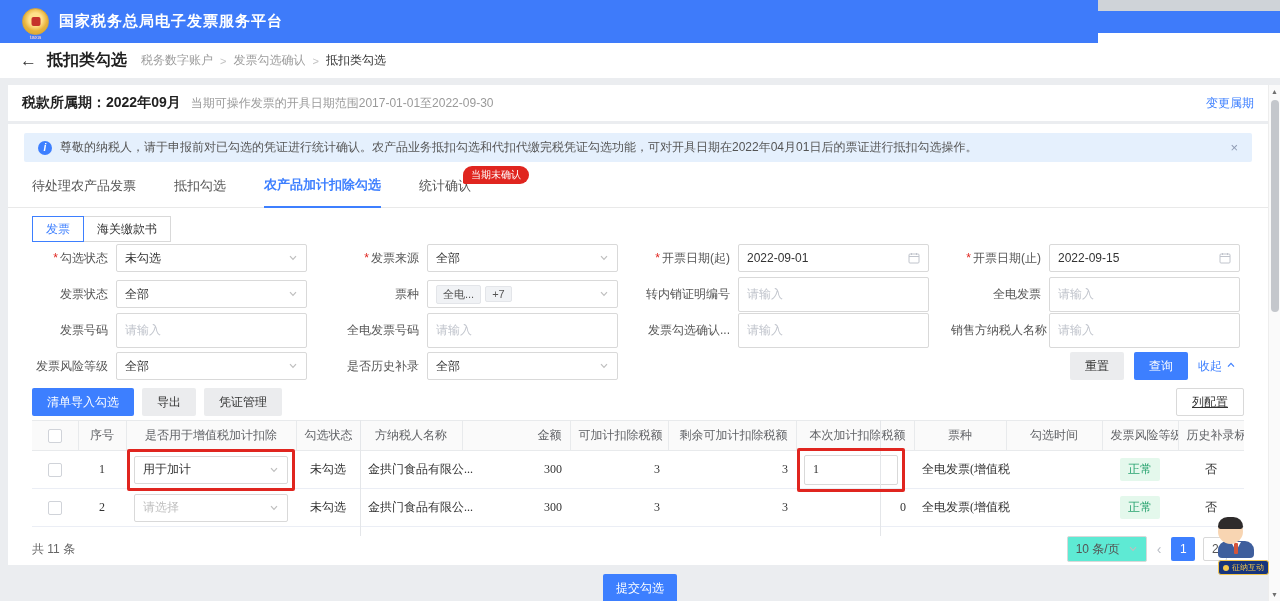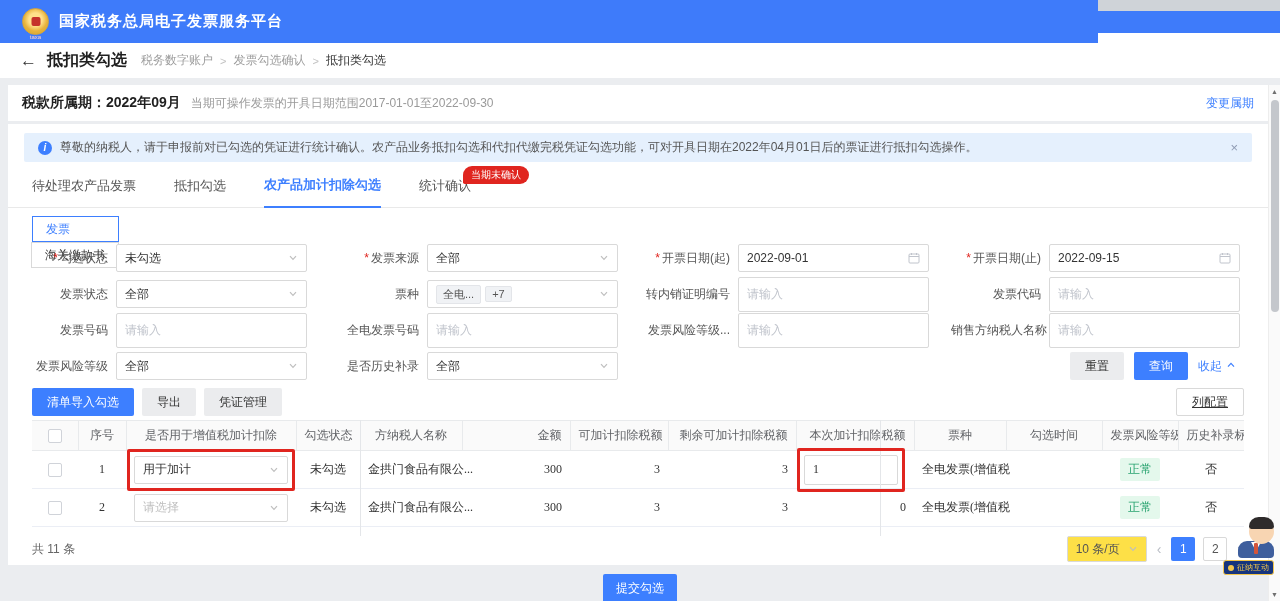--- a/index.html
+++ b/index.html
@@ -54,21 +54,21 @@
     font-size:10px;font-weight:bold;font-style:italic;display:flex;align-items:center;justify-content:center;flex:none;}
   .banner-close{margin-left:auto;color:#8f9bb3;cursor:pointer;font-size:13px;}
   
   .tabs{position:absolute;top:44px;left:0;right:0;height:40px;display:flex;align-items:flex-end;
     gap:38px;padding-left:24px;border-bottom:1px solid #e9e9e9;}
   .tab{font-size:13px;color:#555;padding-bottom:12px;position:relative;cursor:pointer;white-space:nowrap;}
   .tab.active{color:var(--accent);font-weight:bold;border-bottom:2px solid var(--accent);margin-bottom:-1px;}
   .tab-badge{position:absolute;top:-11px;left:calc(100% - 8px);background:var(--red);color:#fff;
     font-size:10px;padding:2px 8px;border-radius:10px 10px 10px 2px;white-space:nowrap;text-align:center;}
   
-  .subtabs{position:absolute;top:92px;left:24px;display:flex;flex-direction:column;}
+  .subtabs{position:absolute;top:92px;left:24px;display:flex;}
   .subtab{height:26px;line-height:24px;padding:0 13px;border:1px solid #d9d9d9;background:#fff;
     color:#333;cursor:pointer;position:relative;}
   .subtab + .subtab{margin-left:-1px;}
   .subtab.active{border-color:var(--accent);color:var(--accent);z-index:1;}
   
   .filters{position:absolute;top:120px;left:10px;right:6px;display:grid;
     grid-template-columns:repeat(4,1fr);row-gap:8px;}
   .field{display:flex;align-items:center;height:28px;padding-right:22px;}
   .f-label{width:98px;flex:none;text-align:right;padding-right:8px;color:#555;white-space:nowrap;overflow:hidden;}
   .req-star{color:var(--red);margin-right:2px;}
@@ -112,37 +112,37 @@
   .hl-wrap{position:relative;display:inline-flex;vertical-align:middle;}
   .hl-box{position:absolute;top:-7px;bottom:-7px;left:-7px;right:-7px;border:3px solid var(--red);
     border-radius:2px;pointer-events:none;z-index:2;}
   .risk-badge{display:inline-block;padding:3px 8px;background:var(--green-bg);color:var(--green);
     border-radius:2px;font-size:12px;}
   .vline{position:absolute;width:1px;background:#e4e6e9;top:0;height:116px;}
   
   .table-footer{position:absolute;top:412px;left:24px;right:24px;display:flex;align-items:center;color:#666;}
   .pagination{margin-left:auto;display:flex;align-items:center;gap:8px;}
   .page-size{height:26px;border:1px solid #d9d9d9;border-radius:2px;padding:0 8px;display:flex;
-    align-items:center;gap:8px;color:#555;cursor:pointer;background:#fde047;}
+    align-items:center;gap:8px;color:#555;cursor:pointer;background:#5eead4;}
   .page-arrow{color:#b8bcc4;font-size:14px;padding:0 2px;cursor:pointer;line-height:1;}
   .page-num{min-width:24px;height:24px;border-radius:2px;display:flex;align-items:center;
     justify-content:center;cursor:pointer;}
   .page-num.active{background:var(--accent);color:#fff;}
   .page-num:not(.active){border:1px solid #d9d9d9;color:#555;background:#fff;}
   
   .submit-bar{position:absolute;left:0;right:0;top:574px;display:flex;justify-content:center;}
   .submit-btn{background:var(--accent);color:#fff;border:none;border-radius:2px;padding:6px 13px;
     font-size:12px;cursor:pointer;font-family:inherit;}
   
   .scrollbar{position:absolute;top:85px;right:0;bottom:0;width:12px;background:#fafafa;border-left:1px solid #ededed;}
   .sb-up{position:absolute;top:3px;left:0;right:0;text-align:center;font-size:7px;color:#6f6f6f;}
   .sb-down{position:absolute;bottom:3px;left:0;right:0;text-align:center;font-size:7px;color:#6f6f6f;}
   .sb-thumb{position:absolute;top:15px;left:2px;width:8px;height:212px;background:#c4c7cc;border-radius:4px;}
   
-  .mascot{position:absolute;right:6px;bottom:26px;width:56px;display:flex;flex-direction:column;align-items:flex-end;z-index:5;cursor:pointer;}
+  .mascot{position:absolute;right:6px;bottom:26px;width:56px;display:flex;flex-direction:column;align-items:flex-start;z-index:5;cursor:pointer;}
   .m-head{width:25px;height:25px;border-radius:50%;background:#f8d5b2;position:relative;z-index:1;}
   .m-hair{position:absolute;top:-2px;left:0;right:0;height:12px;border-radius:12px 12px 3px 3px;background:#2e2b2b;}
   .m-body{width:36px;height:17px;background:#3e5e9d;border-radius:9px 9px 4px 4px;margin-top:-3px;position:relative;}
   .m-shirt{position:absolute;left:50%;top:1px;transform:translateX(-50%);width:10px;height:9px;background:#fff;
     clip-path:polygon(0 0,100% 0,50% 100%);}
   .m-tie{position:absolute;left:50%;top:2px;transform:translateX(-50%);width:4px;height:11px;background:#d4543a;border-radius:1px;}
   .m-badge{margin-top:2px;background:#16347c;border:1px solid #f3c64b;color:#f3c64b;font-size:8px;
     padding:1px 4px;border-radius:3px;display:flex;align-items:center;gap:3px;white-space:nowrap;}
   .badge-dot{width:6px;height:6px;border-radius:50%;background:#f3c64b;flex:none;}
 </style>
@@ -266,33 +266,33 @@
               <path d="M2 3.2l3 3.2 3-3.2" stroke="#bfbfbf" stroke-width="1.2" fill="none"></path>
             </svg>
           </span>
         </div>
       </div>
       <div class="field">
         <label class="f-label">转内销证明编号</label>
         <input class="c-input" placeholder="请输入" style="">
       </div>
       <div class="field">
-        <label class="f-label">发票代码</label>
+        <label class="f-label">全电发票</label>
         <input class="c-input" placeholder="请输入" style="">
       </div>
       <div class="field">
         <label class="f-label">发票号码</label>
         <input class="c-input" placeholder="请输入" style="">
       </div>
       <div class="field">
         <label class="f-label">全电发票号码</label>
         <input class="c-input" placeholder="请输入" style="">
       </div>
       <div class="field">
-        <label class="f-label">发票风险等级...</label>
+        <label class="f-label">发票勾选确认...</label>
         <input class="c-input" placeholder="请输入" style="">
       </div>
       <div class="field">
         <label class="f-label">销售方纳税人名称</label>
         <input class="c-input" placeholder="请输入" style="">
       </div>
       <div class="field">
         <label class="f-label">发票风险等级</label>
         <div class="control">
           <span class="val">全部</span>

